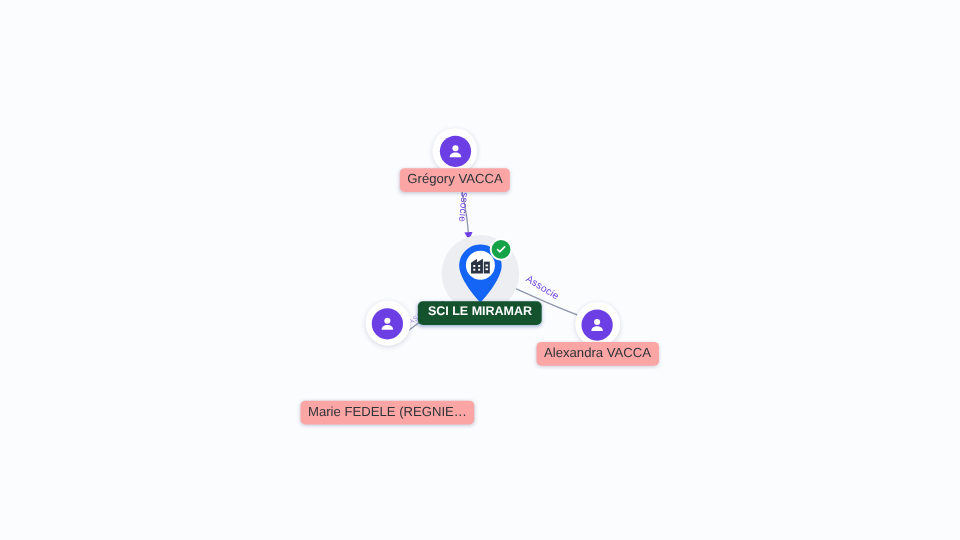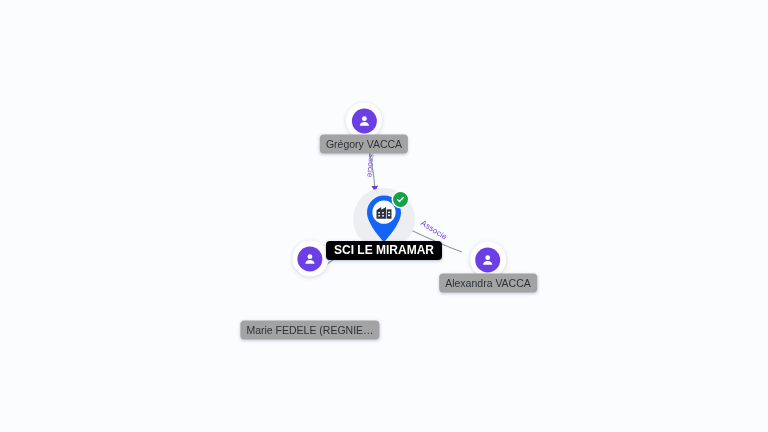--- a/index.html
+++ b/index.html
@@ -57,21 +57,21 @@
     border-radius: 50%;
     background: #6c3fe4;
     display: flex;
     align-items: center;
     justify-content: center;
   }
   .person-avatar svg { display: block; }
 
   .node-label {
     margin-top: -4px;
-    background: #a3a3a3;
+    background: #fca5a5;
     border-radius: 4px;
     padding: 3px 6px 4px 6px;
     font-size: 10.5px;
     line-height: 12px;
     color: #2e3338;
     white-space: nowrap;
     box-shadow: 0 1px 3px rgba(40, 50, 90, 0.22);
     position: relative;
     z-index: 4;
   }
@@ -109,25 +109,25 @@
     height: 15px;
     border-radius: 50%;
     background: #15a34a;
     display: flex;
     align-items: center;
     justify-content: center;
     box-shadow: 0 0 0 1.5px #ffffff;
   }
   .company-label {
     margin-top: -9px;
-    background: #000000;
+    background: #14532d;
     color: #ffffff;
     border-radius: 4px;
     padding: 3px 8px 4px 8px;
-    font-size: 12px;
+    font-size: 10px;
     line-height: 12px;
     font-weight: bold;
     white-space: nowrap;
     box-shadow: 0 1px 3px rgba(20, 60, 150, 0.35);
     position: relative;
     z-index: 6;
   }
 
   
   .edge-label {
@@ -181,21 +181,21 @@
       <div class="disc">
         <svg width="15" height="15" viewBox="0 0 24 24" fill="#ffffff">
           <circle cx="12" cy="8.2" r="3.9"></circle>
           <path d="M4.6 19.6c0-4.1 3.3-6.1 7.4-6.1s7.4 2 7.4 6.1z"></path>
         </svg>
       </div>
     </div>
     <div class="node-label">Grégory VACCA</div>
   </div>
 
-  <div class="node" style="left:488px; top:267px;justify-content:flex-end;">
+  <div class="node" style="left:478px; top:267px;justify-content:flex-end;">
     <div class="person-avatar">
       <div class="disc">
         <svg width="15" height="15" viewBox="0 0 24 24" fill="#ffffff">
           <circle cx="12" cy="8.2" r="3.9"></circle>
           <path d="M4.6 19.6c0-4.1 3.3-6.1 7.4-6.1s7.4 2 7.4 6.1z"></path>
         </svg>
       </div>
     </div>
     <div class="node-label">Alexandra VACCA</div>
   </div>

